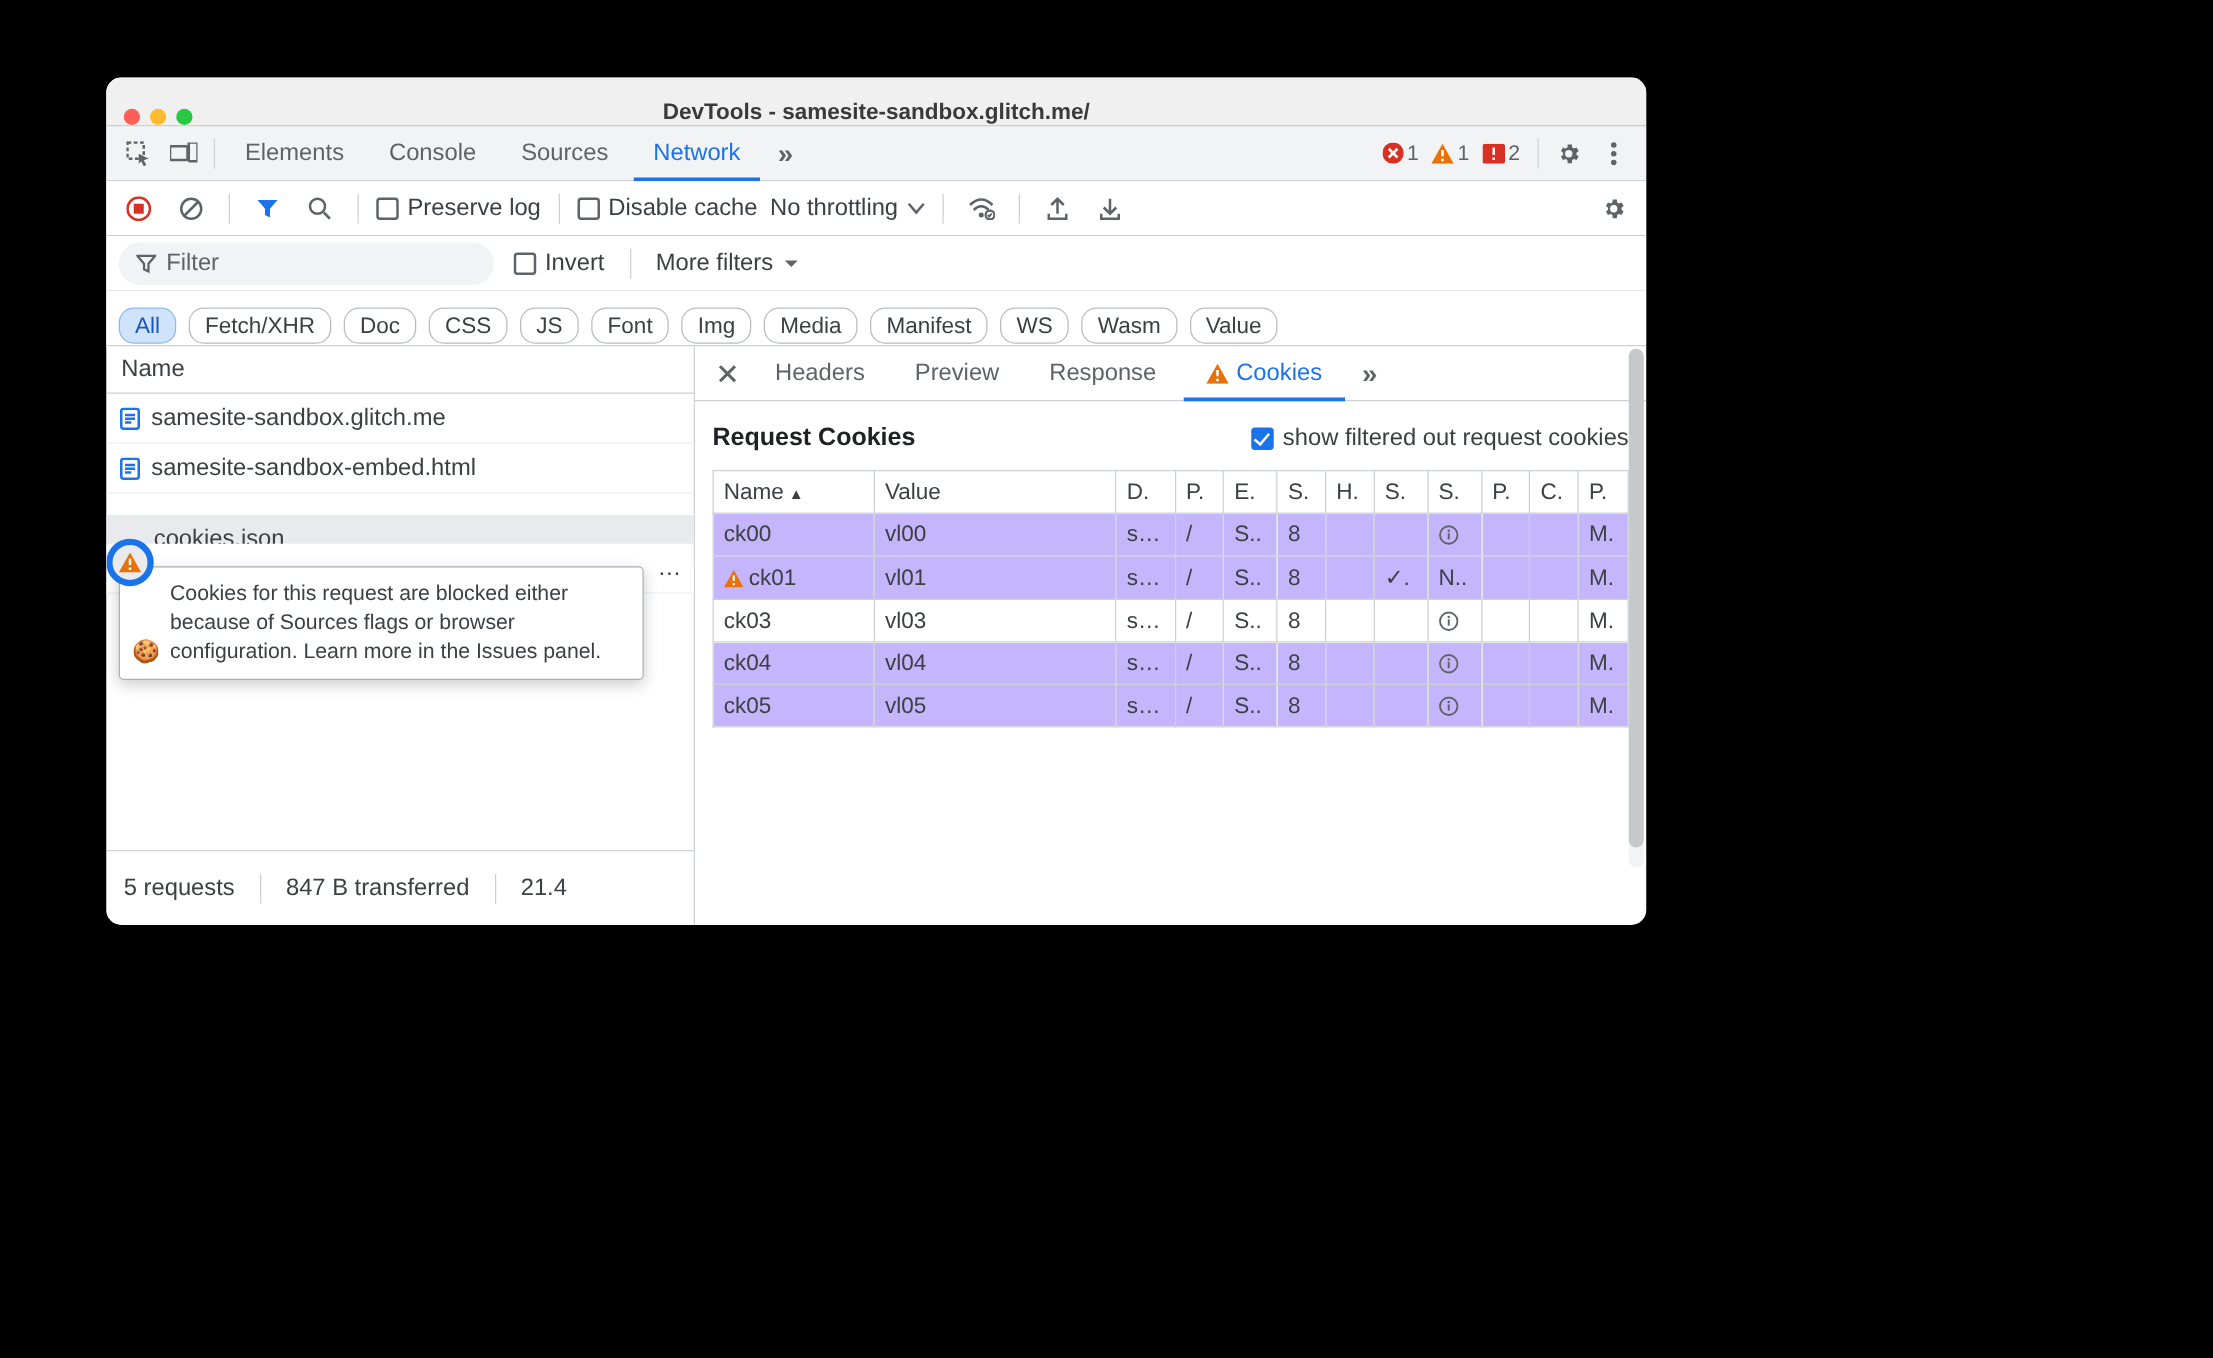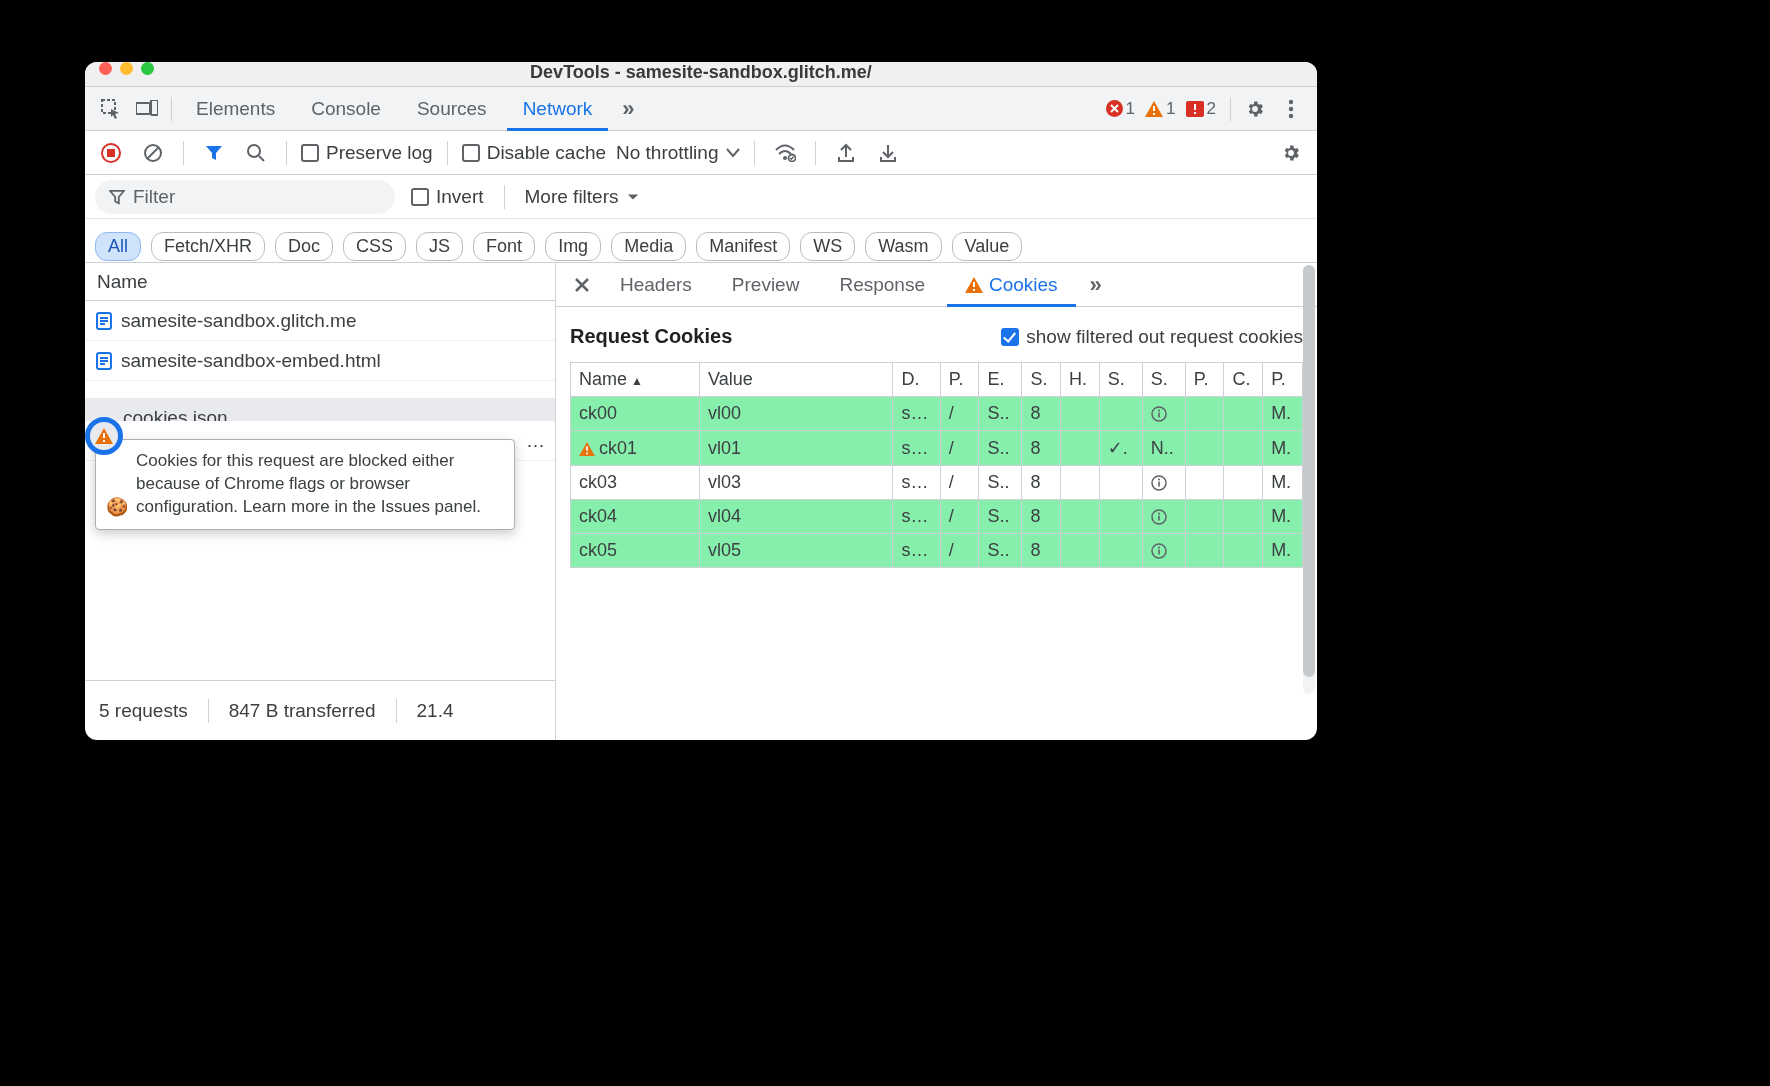--- a/index.html
+++ b/index.html
@@ -17,25 +17,25 @@
     height: 678px;
     background: #fff;
     border-radius: 12px;
     box-shadow: 0 20px 60px rgba(0,0,0,0.5);
     overflow: hidden;
     display: flex;
     flex-direction: column;
   }
   
   .titlebar {
-    height: 25px;
+    height: 39px;
     background: #f0f0f0;
     border-bottom: 1px solid #d0d0d0;
     display: flex;
-    align-items: flex-start;
+    align-items: flex-end;
     position: relative;
   }
   .traffic-lights { display: flex; gap: 8px; margin-left: 14px; }
   .tl { width: 13px; height: 13px; border-radius: 50%; }
   .tl.red { background:#ff5f57; } .tl.yellow{background:#febc2e;} .tl.green{background:#28c840;}
   .titlebar-title {
     position:absolute; left:0; right:0; text-align:center;
     font-size: 18px; font-weight:600; color:#3a3a3a;
     pointer-events: none;
   }
@@ -127,21 +127,21 @@
   .detail-tabs .dtab.active{ color:#1a73e8; border-bottom:3px solid #1a73e8; padding-top:3px;}
   .cookies-body{ padding:18px 14px; flex:1; overflow:auto;}
   .ck-head-row{ display:flex; align-items:center; gap:16px; margin-bottom:14px;}
   .ck-head-row h3{ font-size:20px; font-weight:700; color:#202124;}
   .ck-table{ width:100%; border:1px solid #cdd1d5; border-collapse:collapse; font-size:18px;}
   .ck-table th, .ck-table td{
     border:1px solid #cdd1d5; padding:6px 8px; text-align:left; color:#3c4043;
     white-space:nowrap; overflow:hidden; text-overflow:ellipsis;
   }
   .ck-table th{ background:#fff; font-weight:400;}
-  .ck-table tr.hl td{ background:#86efac;}
+  .ck-table tr.hl td{ background:#c4b5fd;}
   .ck-table td.dim{ color:#9aa0a6;}
   .sort-arr{ font-size:12px; margin-left:4px;}
   .rt-scroll{ position:absolute; right:2px; top:2px; bottom:46px; width:12px; background:#f1f3f4; border-radius:6px;}
   .rt-scroll .thumb{ width:100%; height:96%; background:#c6c9cc; border-radius:6px; margin-top:2%;}
   
   .footer{
     height:60px; border-top:1px solid #cdd1d5; display:flex; align-items:center;
     padding:0 14px; gap:20px; font-size:19px; color:#3c4043;
   }
   .footer .sep{ width:1px; height:24px; background:#d0d0d0;}
@@ -364,21 +364,21 @@
             </svg>
         </div>
 
         <div class="req-row" style="position:absolute; top:120px; left:0; right:0; background:#fff;">
           <span class="fake-ck"></span>
           <span style="flex:1"></span>
           <span>…</span>
         </div>
 
         <div class="tooltip-box">
-          <span>Cookies for this request are blocked either because of Chrome flags or browser configuration. Learn more in the Issues panel.</span>
+          <span>Cookies for this request are blocked either because of Sources flags or browser configuration. Learn more in the Issues panel.</span>
           <span class="cookie-emj">🍪</span>
         </div>
       </div>
 
       <div class="footer">
         <span>5 requests</span>
         <span class="sep"></span>
         <span>847 B transferred</span>
         <span class="sep"></span>
         <span>21.4</span>

